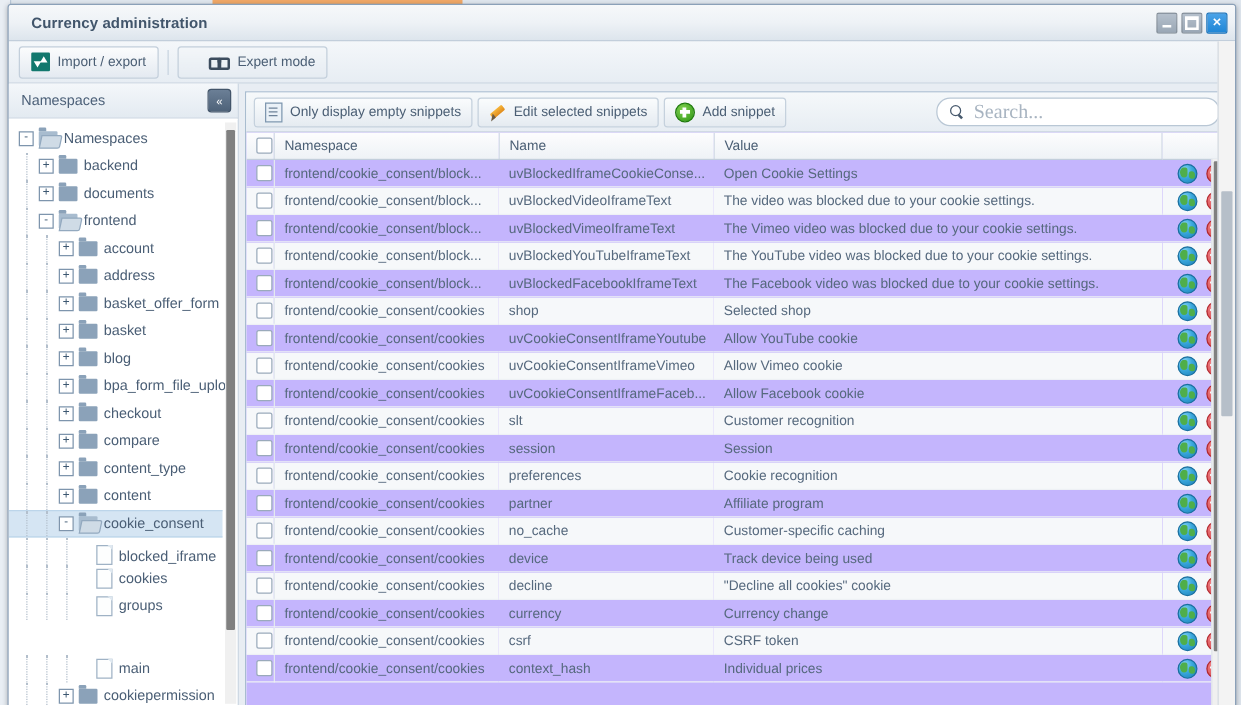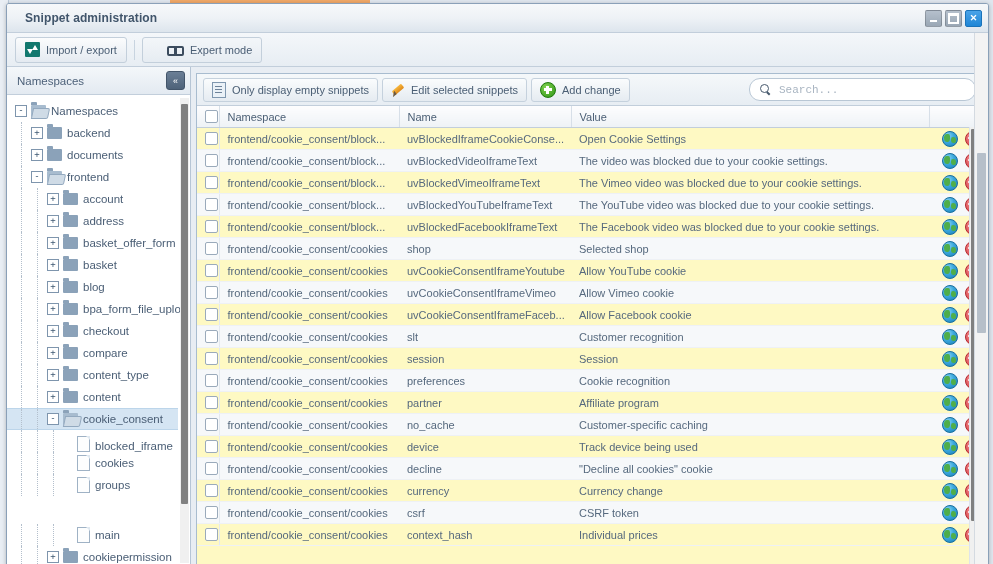--- a/index.html
+++ b/index.html
@@ -490,22 +490,22 @@
     padding: 0 10px;
     border-radius: 11px;
     border: 1px solid #b9c7d5;
     background: #fff;
     cursor: text;
   }
   .search-input {
     border: none;
     outline: none;
     background: transparent;
-    font-family: Liberation Mono, monospace;
-    font-size: 11px;
+    font-family: Liberation Serif, serif;
+    font-size: 16px;
     color: #4a5e74;
     width: 100%;
   }
   .search-input::placeholder { color: #a8b4c1; }
   .icon-search {
     width: 11px; height: 11px;
     position: relative;
     flex: 0 0 auto;
   }
   .icon-search::before {
@@ -525,21 +525,21 @@
     transform: rotate(45deg);
     transform-origin: left center;
   }
 
   
   .grid-body {
     flex: 1 1 auto;
     position: relative;
     min-height: 0;
     overflow: hidden;
-    background: #fef9c3;
+    background: #c4b5fd;
   }
   table.grid {
     width: 100%;
     border-collapse: collapse;
     table-layout: fixed;
   }
   table.grid th {
     height: 21px;
     background: linear-gradient(to bottom, #fdfdfe, #eef2f6);
     border-bottom: 1px solid #c2cedb;
@@ -669,21 +669,21 @@
 <body>
 
 <div class="desktop">
   <div class="desktop-accent"></div>
   <div class="desktop-left"></div>
 </div>
 
 <div class="window">
 
   <div class="titlebar">
-    <div class="title-text">Snippet administration</div>
+    <div class="title-text">Currency administration</div>
     <div class="win-buttons">
       <div class="win-btn gray">
           <span class="dash"></span>
         </div>
       <div class="win-btn gray">
           <span class="sq"></span>
         </div>
       <div class="win-btn blue">✕</div>
     </div>
   </div>
@@ -873,21 +873,21 @@
           <div class="gbtn">
             <span class="icon-doc"></span>
             <span>Only display empty snippets</span>
           </div>
           <div class="gbtn">
             <span class="icon-pencil"></span>
             <span>Edit selected snippets</span>
           </div>
           <div class="gbtn">
             <span class="icon-plus"></span>
-            <span>Add change</span>
+            <span>Add snippet</span>
           </div>
           <div class="search-box">
             <span class="icon-search"></span>
             <input class="search-input" type="text" placeholder="Search..." style="">
           </div>
         </div>
 
         <div class="grid-body">
           <table class="grid">
             <colgroup>

